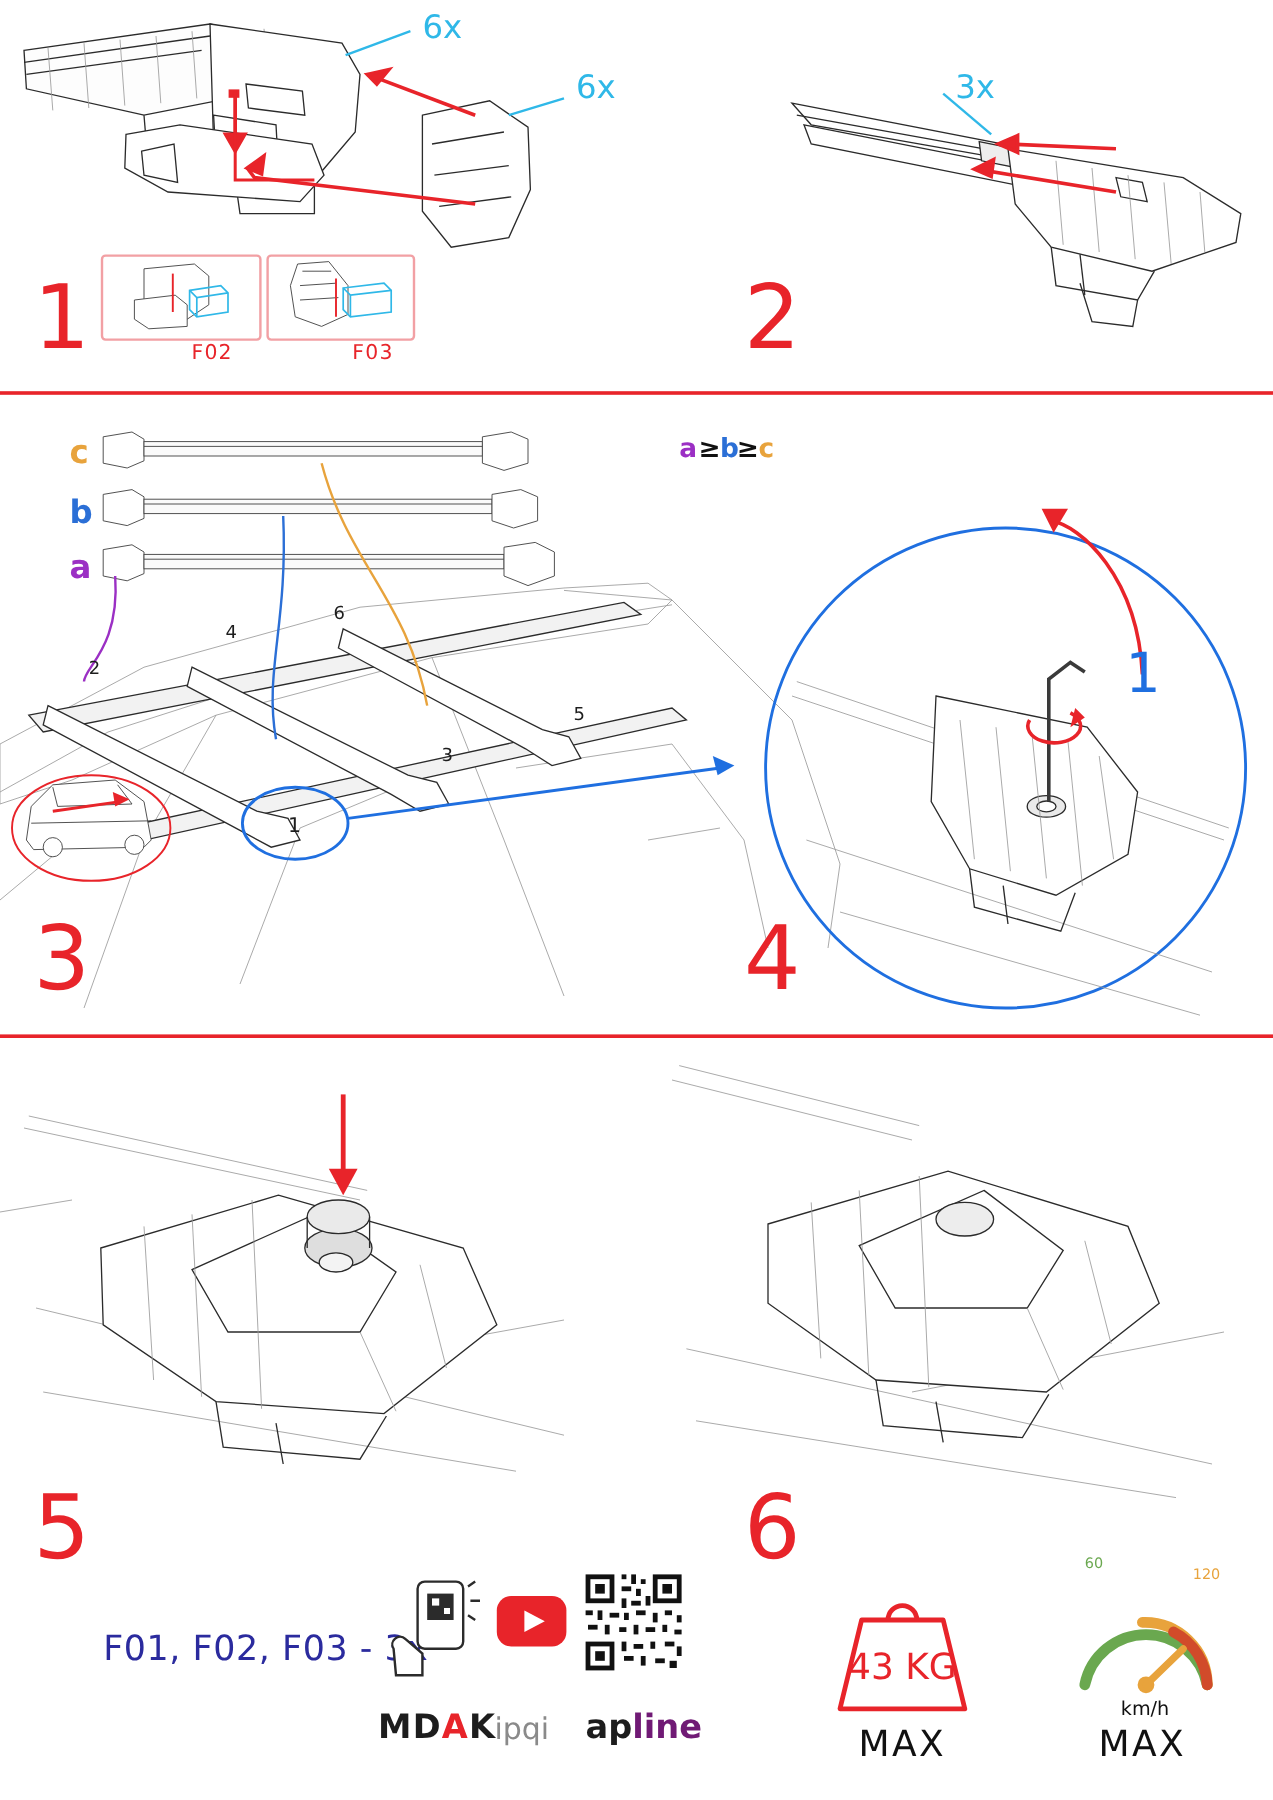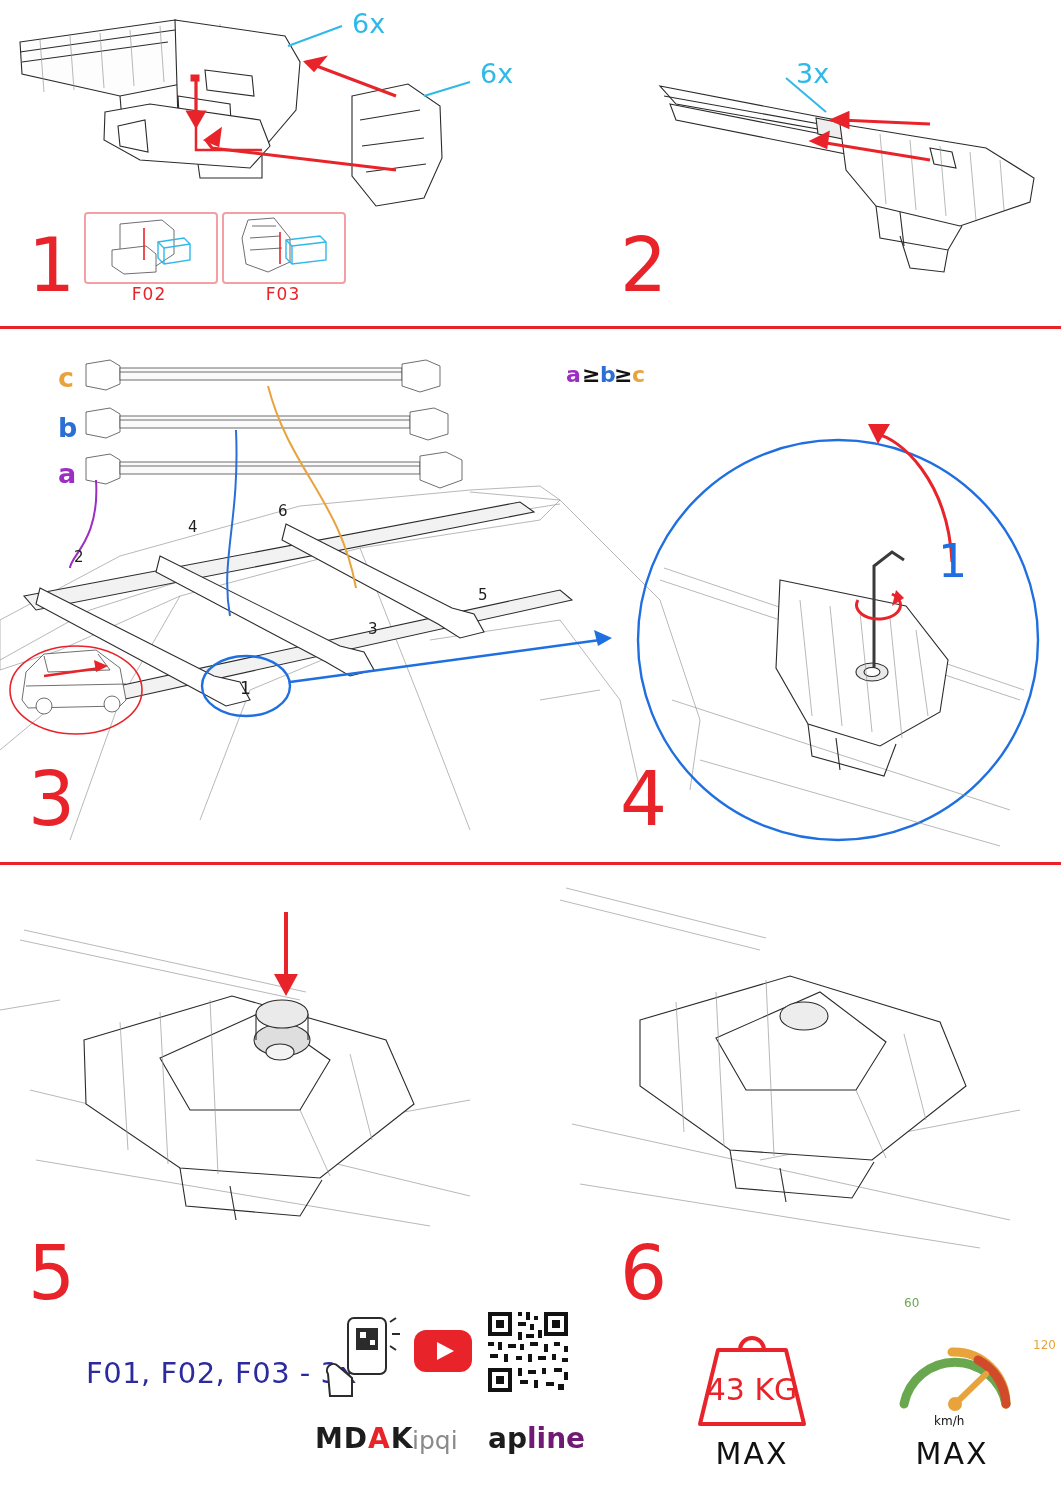--- a/index.html
+++ b/index.html
@@ -18,21 +18,21 @@
   .qty{
     position:absolute;color:#2fb8e8;font-size:27px;font-family:"DejaVu Sans",sans-serif;
   }
 
   
   .minibox{
     position:absolute;border:2px solid #f2a0a4;border-radius:4px;background:#fff;
   }
   .minilabel{
     position:absolute;color:#e8242a;font-size:17px;letter-spacing:1px;
-    font-family:"DejaVu Sans",sans-serif;text-align:center;width:90px;
+    font-family:"DejaVu Sans",sans-serif;text-align:right;width:90px;
   }
 
   
   .letter{position:absolute;font-size:27px;font-weight:bold;font-family:"DejaVu Sans",sans-serif;}
   .letter.c{color:#e8a33c;}
   .letter.b{color:#2b6fd6;}
   .letter.a{color:#9b2fc4;}
 
   .ineq{position:absolute;font-size:22px;font-weight:bold;font-family:"DejaVu Sans",sans-serif;}
 
@@ -57,21 +57,21 @@
   .brand.apline .red{color:#701a75;}
 
   .weightval{
     position:absolute;color:#e8242a;font-size:30px;font-family:"DejaVu Sans",sans-serif;
     width:120px;text-align:center;
   }
   .maxlabel{
     position:absolute;font-size:30px;color:#111;font-family:"DejaVu Sans",sans-serif;
     letter-spacing:2px;text-align:center;width:160px;
   }
-  .kmh{position:absolute;font-size:12px;color:#111;font-family:"DejaVu Sans",sans-serif;}
+  .kmh{position:absolute;font-size:16px;color:#111;font-family:"DejaVu Sans",sans-serif;}
   .gauge-tick{position:absolute;font-size:12px;color:#6aa84f;font-family:"DejaVu Sans",sans-serif;}
   .gauge-tick.hi{color:#e8a33c;}
 
   svg{position:absolute;top:0;left:0;overflow:visible;}
   .ln{fill:none;stroke:#2b2b2b;stroke-width:1.1;}
   .ln-thin{fill:none;stroke:#4a4a4a;stroke-width:.8;}
   .ln-light{fill:none;stroke:#9a9a9a;stroke-width:.7;}
   .arrow-red{fill:none;stroke:#e8242a;stroke-width:3;}
   .arrow-blue{fill:none;stroke:#1f6fe0;stroke-width:2.4;}
   .lead-cyan{fill:none;stroke:#2fb8e8;stroke-width:2;}
@@ -488,17 +488,17 @@
   <div style="position:absolute;left:890px;top:1308px;width:130px;height:124px;">
     <svg width="130" height="124">
       <path d="M14 96 A52 52 0 0 1 116 96" fill="none" stroke="#6aa84f" stroke-width="9" stroke-linecap="round"></path>
       <path d="M62 44 A52 52 0 0 1 116 96" fill="none" stroke="#e8a33c" stroke-width="9" stroke-linecap="round"></path>
       <path d="M88 52 A52 52 0 0 1 116 96" fill="none" stroke="#d14b2a" stroke-width="9" stroke-linecap="round"></path>
       <circle cx="65" cy="96" r="7" fill="#e8a33c"></circle>
       <path d="M65 96 L96 66" stroke="#e8a33c" stroke-width="6" stroke-linecap="round"></path>
     </svg>
   </div>
   <div class="gauge-tick" style="left:904px;top:1296px;">60</div>
-  <div class="gauge-tick hi" style="left:994px;top:1338px;margin-left:39px;">120</div>
+  <div class="gauge-tick hi" style="left:994px;top:1305px;">120</div>
   <div class="kmh" style="left:934px;top:1414px;">km/h</div>
   <div class="maxlabel" style="left:872px;top:1436px;">MAX</div>
 
 </div>
 
 </body></html>

